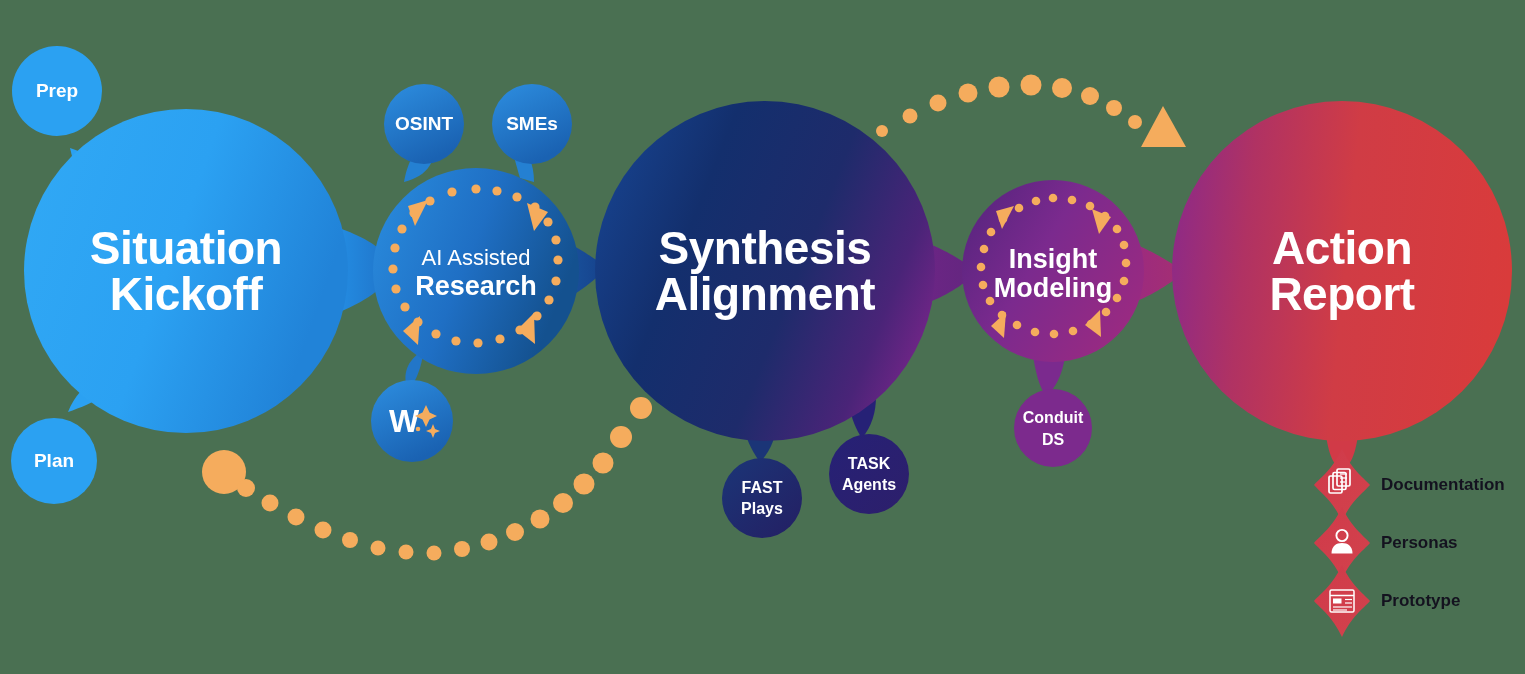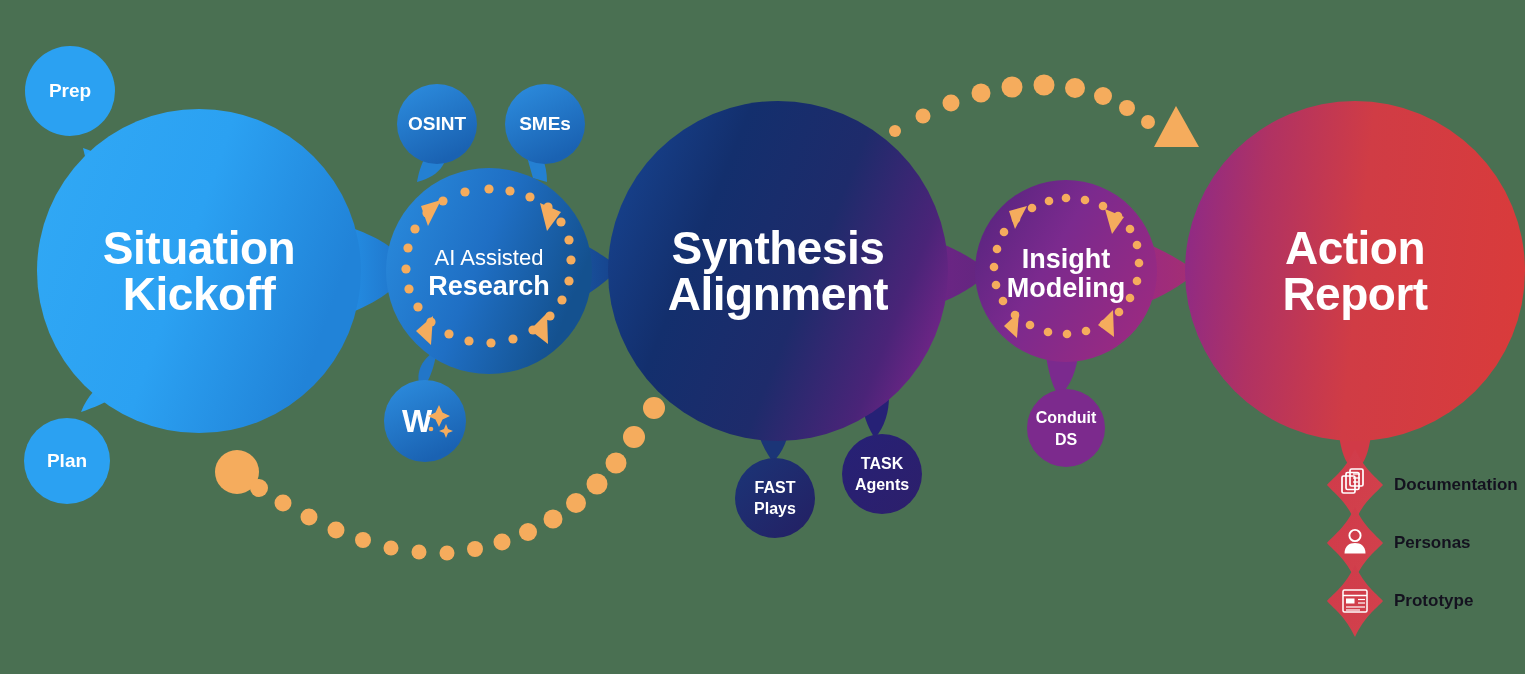--- a/index.html
+++ b/index.html
@@ -7,21 +7,21 @@
     background: #4a7052;
   }
   body {
     width: 1525px; height: 674px;
     font-family: "Liberation Sans", sans-serif;
     overflow: hidden;
     position: relative;
   }
   #stage {
     position: absolute;
-    left: 13px; top: 0;
+    left: 0; top: 0;
     width: 1506px; height: 674px;
   }
   svg#diagram { display: block; width: 1525px; height: 674px; }
 
   .phase-label {
     font-family: "Liberation Sans", sans-serif;
     font-weight: bold;
     fill: #ffffff;
     text-anchor: middle;
     dominant-baseline: middle;

